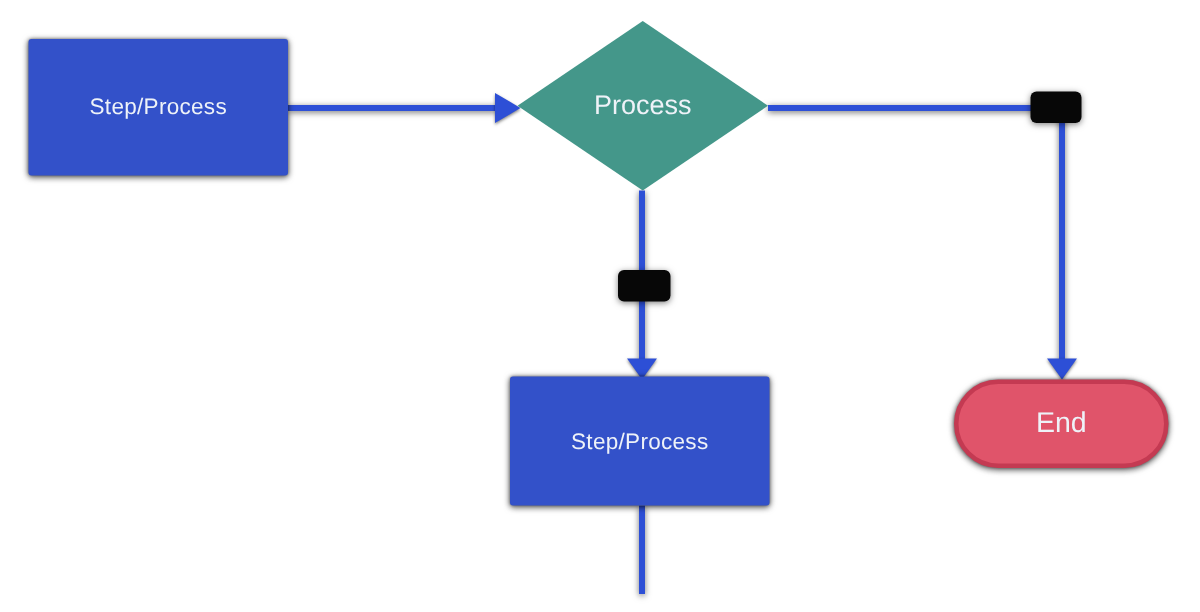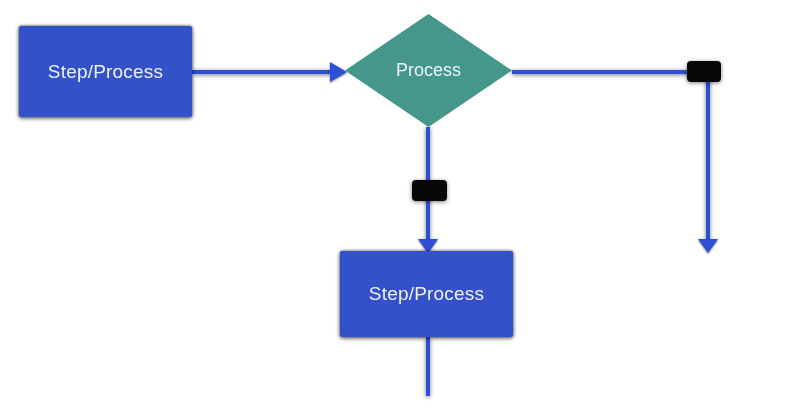--- a/index.html
+++ b/index.html
@@ -6,21 +6,21 @@
   body{font-family:"Liberation Sans","DejaVu Sans",sans-serif;background:#ffffff;}
   .canvas{
     position:relative;width:800px;height:408px;background:#ffffff;overflow:hidden;
   }
   .node{
     position:absolute;display:flex;align-items:center;justify-content:center;
     color:#eef2f8;text-align:center;
     filter:drop-shadow(0 1px 2px rgba(0,0,0,0.55)) drop-shadow(0 0 1px rgba(0,0,0,0.45));
   }
   .rect{
-    background:#3351c9;border-radius:2px;font-size:19px;letter-spacing:.2px;
+    background:#3351c9;border-radius:2px;font-size:15px;letter-spacing:.2px;
   }
   .rect-top{left:19px;top:26px;width:173px;height:91px;}
   .rect-bottom{left:340px;top:251px;width:173px;height:86px;}
   .diamond{
     left:345px;top:14px;width:167px;height:113px;background:#44978a;
     clip-path:polygon(50% 0,100% 50%,50% 100%,0 50%);font-size:18px;
   }
   .pill{
     left:636px;top:253px;width:143px;height:59px;background:#e0546a;
     border:3px solid #c43a52;border-radius:31px;box-sizing:border-box;font-size:19px;
@@ -67,14 +67,17 @@
   </div>
 
   <div class="node diamond">
     <span>Process</span>
   </div>
 
   <div class="node rect rect-bottom">
     <span>Step/Process</span>
   </div>
 
+  <div class="node pill">
+    <span>End</span>
+  </div>
 
 </div>
 
 </body></html>

